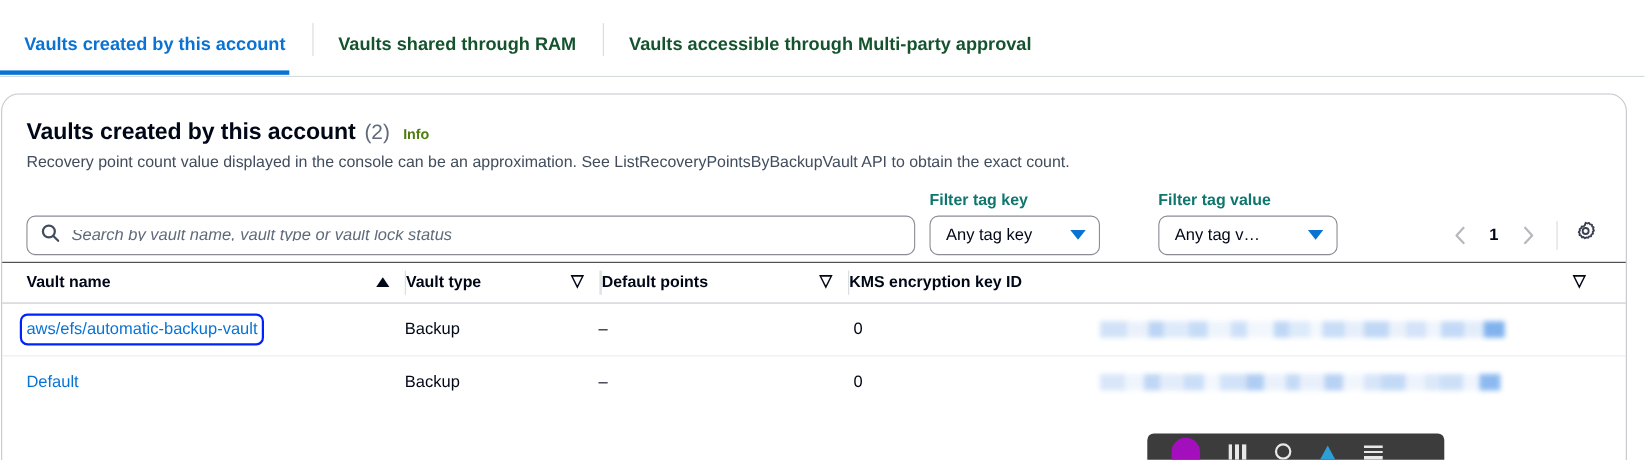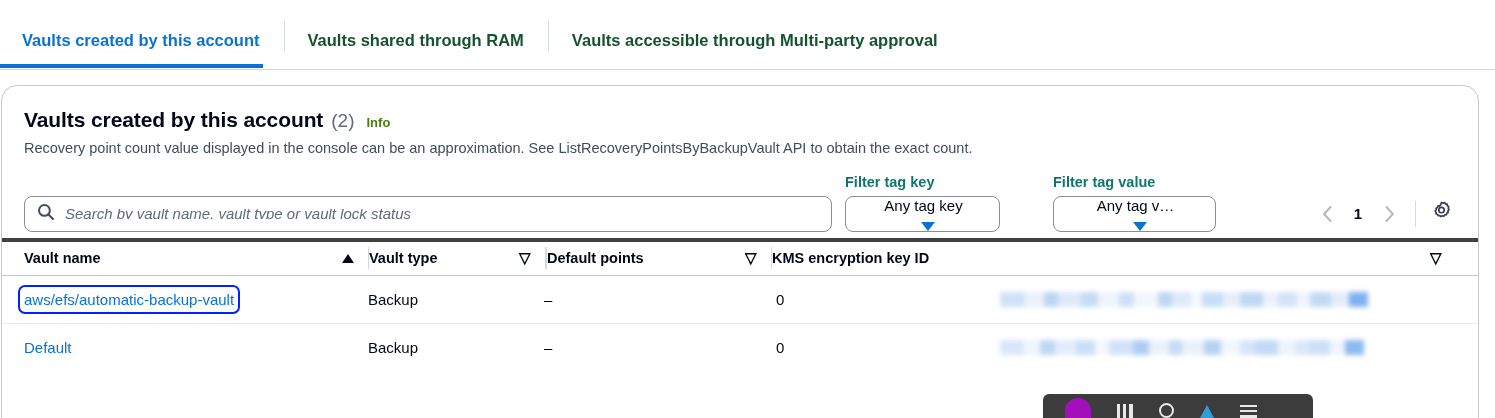--- a/index.html
+++ b/index.html
@@ -119,21 +119,20 @@
   }
   .select {
     height: 36px;
     border: 1px solid #8c8c94;
     border-radius: 8px;
     background: #fff;
     display: flex; align-items: center;
     justify-content: space-between;
     padding: 0 12px 0 14px;
     cursor: pointer;
-    flex-direction: column;
   }
   .select-text { font-size: 15px; color: #000716; white-space: nowrap; }
   .caret {
     width: 0; height: 0;
     border-left: 7px solid transparent;
     border-right: 7px solid transparent;
     border-top: 9px solid #0972d3;
     margin-left: 8px;
     flex: 0 0 auto;
   }
@@ -156,21 +155,21 @@
   .pager-sep {
     width: 1px; height: 26px; background: #d5dbdb; margin: 0 10px;
   }
   .gear { width: 30px; height: 30px; display:flex; align-items:center; justify-content:center; cursor:pointer; }
 
   
   .table { width: 100%; }
   .thead {
     display: flex; align-items: center;
     height: 38px;
-    border-top: 4px solid #404040;
+    border-top: 1px solid #404040;
     border-bottom: 1px solid #c6c6cd;
     padding: 12px 22px;
   }
   .th {
     display: flex; align-items: center;
     font-size: 14.5px; font-weight: bold; color: #000716;
     height: 100%;
     position: relative;
     cursor: pointer;
     white-space: nowrap;

